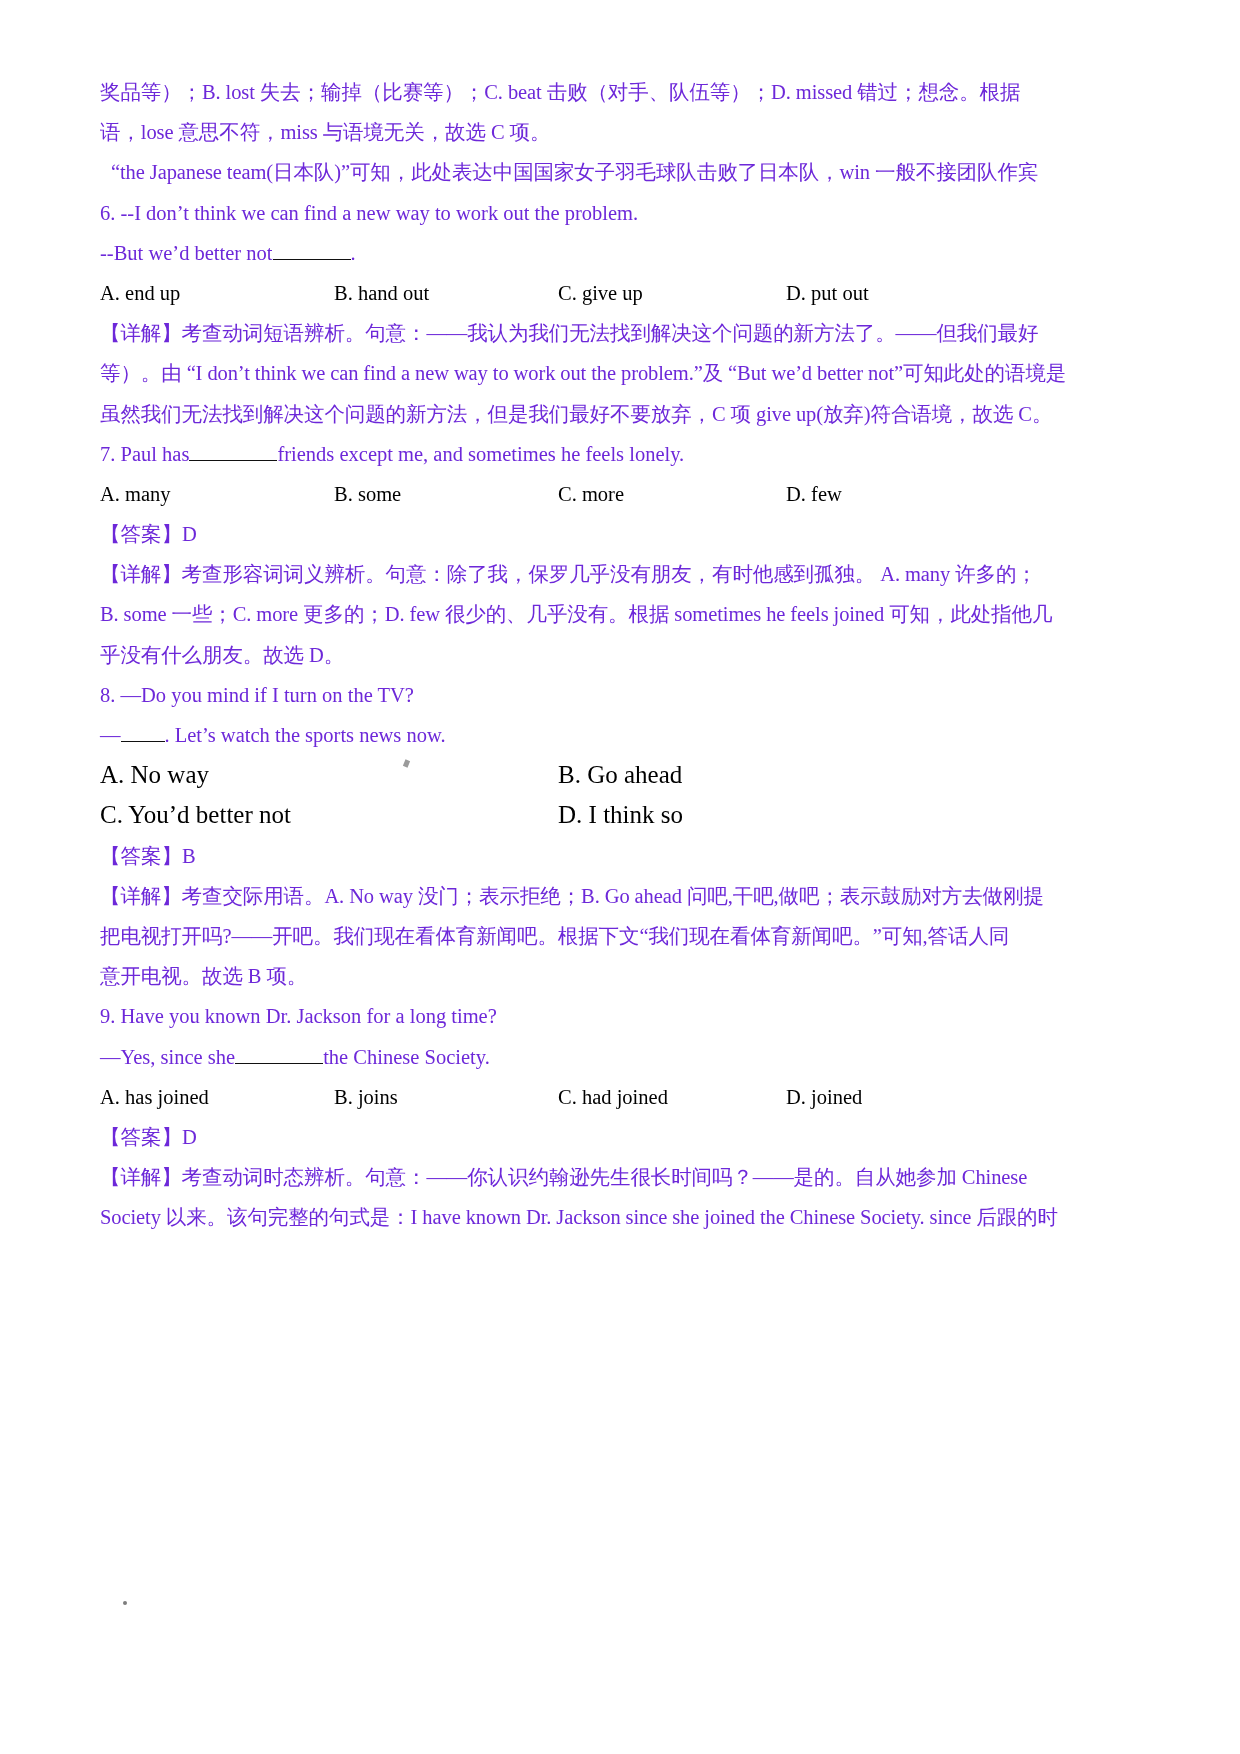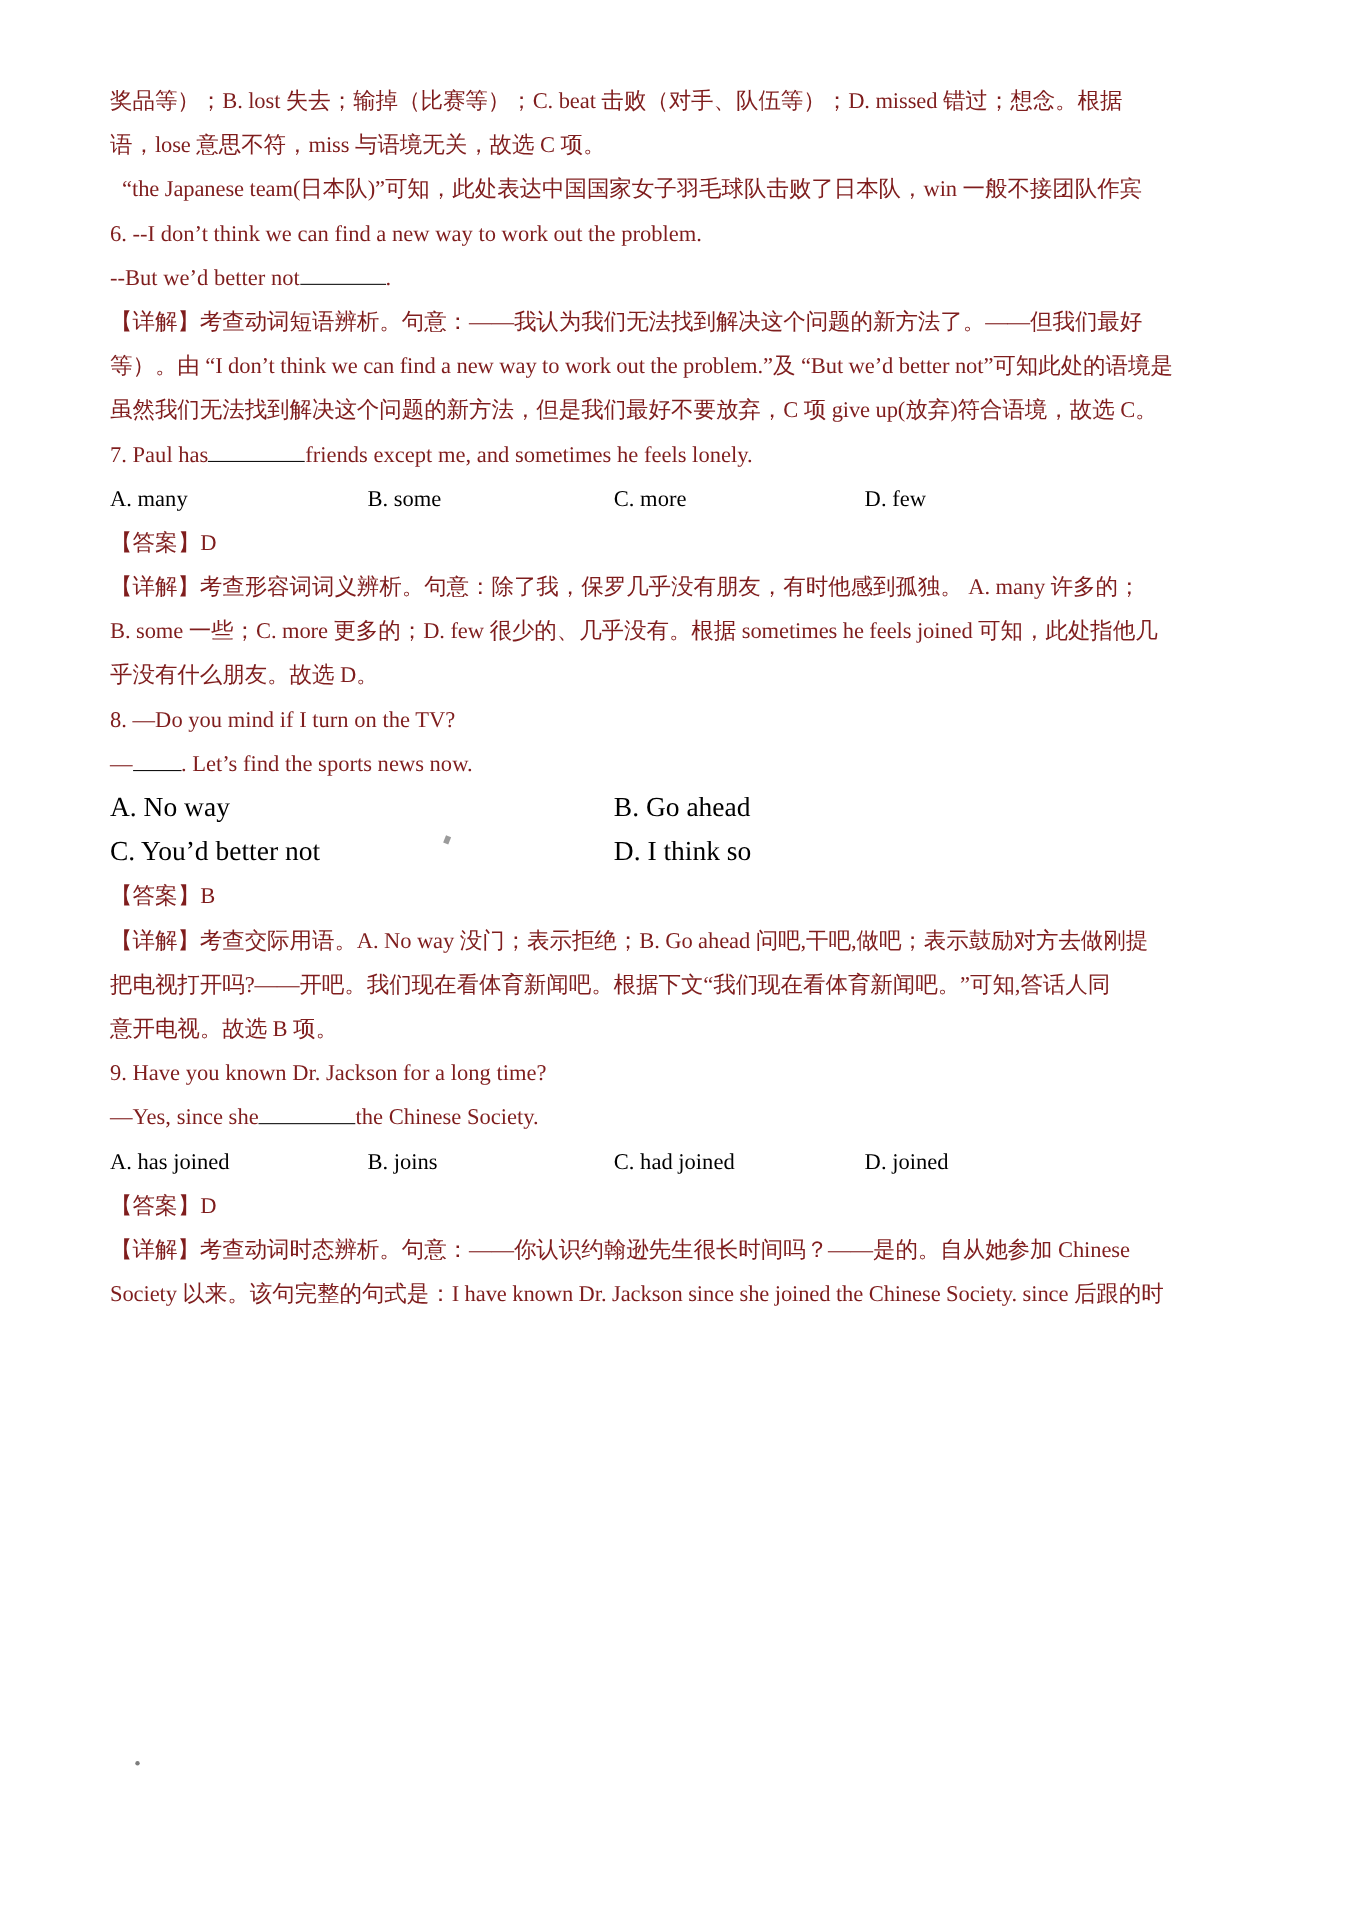--- a/index.html
+++ b/index.html
@@ -28,21 +28,21 @@
     position: relative;
     width: 1028px;
   }
   
   .line {
     font-size: 20.5px;
     line-height: 40.2px;
     height: 40.2px;
     white-space: nowrap;
     letter-spacing: 0;
-    color: #7f1d1d;
+    color: #6d28d9;
     overflow: visible;
   }
   
   .tight {
     letter-spacing: -0.1px;
   }
   .stem {
     font-size: 20.5px;
   }
   
@@ -98,38 +98,44 @@
 
 <div class="page">
   <div class="doc-body">
 
     <div class="line tight">奖品等）；B. lost 失去；输掉（比赛等）；C. beat 击败（对手、队伍等）；D. missed 错过；想念。根据</div>
     <div class="line tight">语，lose 意思不符，miss 与语境无关，故选 C 项。</div>
     <div class="line tight ind1">“the Japanese team(日本队)”可知，此处表达中国国家女子羽毛球队击败了日本队，win 一般不接团队作宾</div>
 
     <div class="line stem">6. --I don’t think we can find a new way to work out the problem.</div>
     <div class="line stem"><span>--But we’d better not</span><span class="blank-u b-md"></span><span>.</span></div>
+    <div class="opts4">
+      <span class="opt">A. end up</span>
+      <span class="opt">B. hand out</span>
+      <span class="opt">C. give up</span>
+      <span class="opt">D. put out</span>
+    </div>
     <div class="line tight"><span>【详解】</span><span>考查动词短语辨析。句意：——我认为我们无法找到解决这个问题的新方法了。——但我们最好</span></div>
     <div class="line tight">等）。由 “I don’t think we can find a new way to work out the problem.”及 “But we’d better not”可知此处的语境是</div>
     <div class="line tight">虽然我们无法找到解决这个问题的新方法，但是我们最好不要放弃，C 项 give up(放弃)符合语境，故选 C。</div>
 
     <div class="line stem"><span>7. Paul has</span><span class="blank-u b-lg"></span><span>friends except me, and sometimes he feels lonely.</span></div>
     <div class="opts4">
       <span class="opt">A. many</span>
       <span class="opt">B. some</span>
       <span class="opt">C. more</span>
       <span class="opt">D. few</span>
     </div>
     <div class="line"><span>【答案】</span><span>D</span></div>
     <div class="line tight"><span>【详解】</span><span>考查形容词词义辨析。句意：除了我，保罗几乎没有朋友，有时他感到孤独。 A. many 许多的；</span></div>
     <div class="line tight">B. some 一些；C. more 更多的；D. few 很少的、几乎没有。根据 sometimes he feels joined 可知，此处指他几</div>
     <div class="line tight">乎没有什么朋友。故选 D。</div>
 
     <div class="line stem">8. —Do you mind if I turn on the TV?</div>
-    <div class="line stem"><span>—</span><span class="blank-u b-xs"></span><span>. Let’s find the sports news now.</span></div>
+    <div class="line stem"><span>—</span><span class="blank-u b-xs"></span><span>. Let’s watch the sports news now.</span></div>
     <div class="opts2">
       <span class="opt">A. No way</span>
       <span class="opt">B. Go ahead</span>
     </div>
     <div class="opts2">
       <span class="opt">C. You’d better not</span>
       <span class="opt">D. I think so</span>
     </div>
     <div class="line"><span>【答案】</span><span>B</span></div>
     <div class="line tight"><span>【详解】</span><span>考查交际用语。A. No way 没门；表示拒绝；B. Go ahead 问吧,干吧,做吧；表示鼓励对方去做刚提</span></div>

